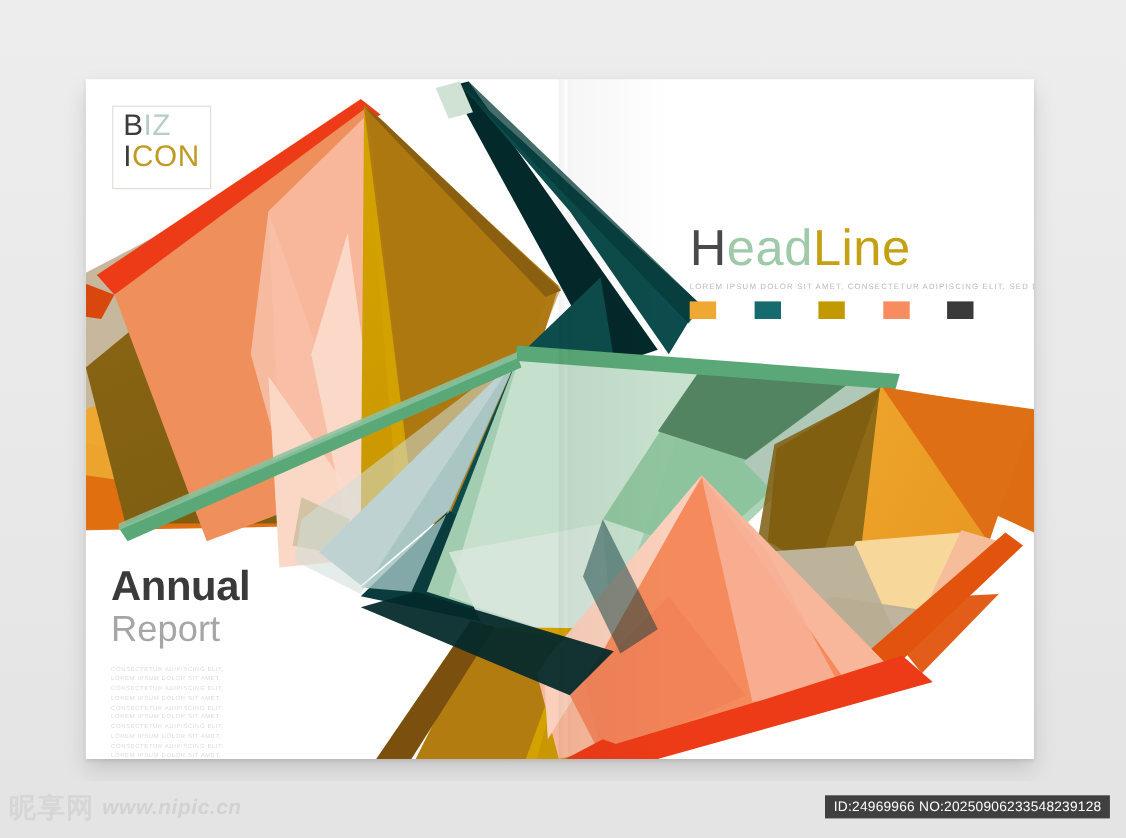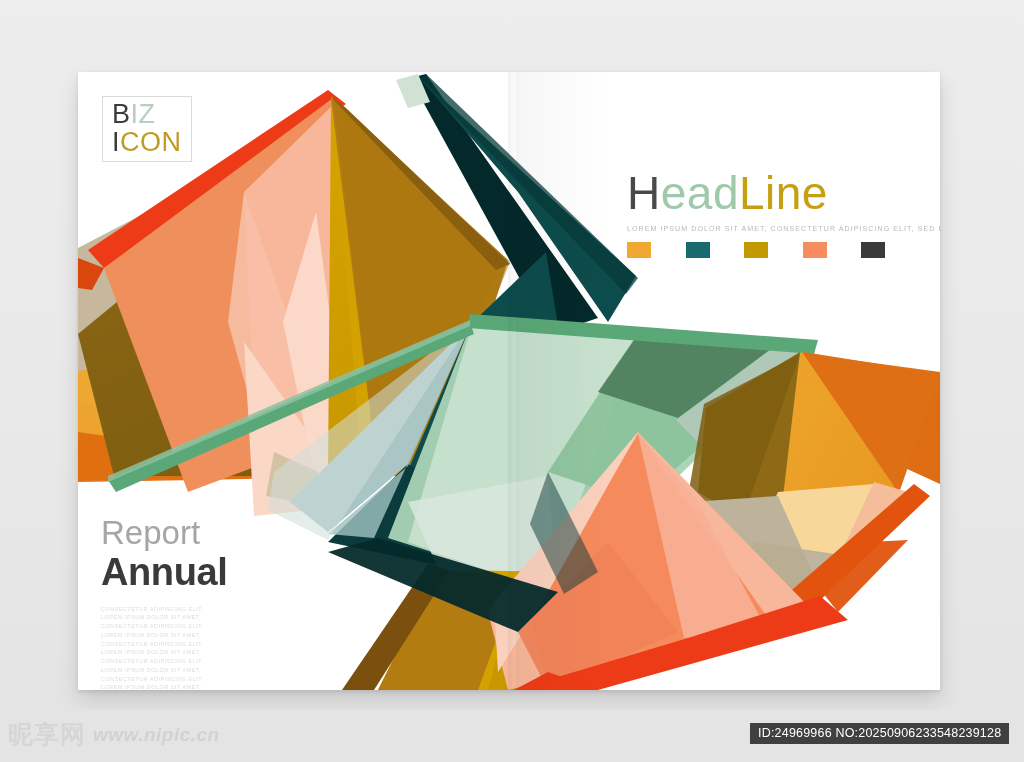--- a/index.html
+++ b/index.html
@@ -29,32 +29,32 @@
   #rightpage-tint{
     position:absolute;left:438px;top:0;width:424px;height:618px;
     background:linear-gradient(90deg,rgba(0,0,0,.035) 0%,rgba(0,0,0,0) 22%);
     pointer-events:none;z-index:4;
   }
   #art{position:absolute;left:0;top:0;width:862px;height:618px;z-index:2;}
   
   #logo{
     position:absolute;left:24px;top:24px;
     border:1px solid #dcdcd6;
-    padding:3px 9px 5px 9px;
+    padding:3px 9px 15px 9px;
     line-height:1.04;
     z-index:10;
     background:rgba(255,255,255,.0);
   }
   .logo-row{font-size:27px;letter-spacing:.5px;white-space:nowrap;font-weight:400;}
   .lg-dark{color:#3c3c3c;}
   .lg-green{color:#b6cfc0;}
   .lg-gold{color:#bf9b23;margin-top:12px;}
   
   #headline-block{position:absolute;left:549px;top:98px;z-index:10;width:300px;}
-  #headline{font-size:46px;letter-spacing:.5px;line-height:1;white-space:nowrap;font-weight:400;}
+  #headline{font-size:46px;letter-spacing:.5px;line-height:1;white-space:nowrap;font-weight:400;margin-top:32px;}
   .hl-dark{color:#494949;}
   .hl-green{color:#9ecaa9;}
   .hl-gold{color:#c4a012;}
   #headline-sub{
     margin-top:9px;font-size:7.1px;letter-spacing:1.05px;color:#b9b9b9;white-space:nowrap;
   }
   #swatches{margin-top:9px;display:flex;gap:0;width:258px;justify-content:space-between;}
   .swatch{width:24px;height:16px;display:block;}
   
   #report-block{position:absolute;left:23px;top:442px;z-index:10;}
@@ -210,22 +210,22 @@
       <div id="swatches">
         <span class="swatch" style="background:#efa832"></span>
         <span class="swatch" style="background:#176b6e"></span>
         <span class="swatch" style="background:#c29a00"></span>
         <span class="swatch" style="background:#f78c5f"></span>
         <span class="swatch" style="background:#3a3a3a"></span>
       </div>
     </div>
 
     <div id="report-block">
+      <div id="annual">Annual</div>
       <div id="report">Report</div>
-      <div id="annual">Annual</div>
       <div id="lorem-lines">
         <div class="lorem-line">CONSECTETUR ADIPISCING ELIT,</div>
         <div class="lorem-line">LOREM IPSUM DOLOR SIT AMET,</div>
         <div class="lorem-line">CONSECTETUR ADIPISCING ELIT,</div>
         <div class="lorem-line">LOREM IPSUM DOLOR SIT AMET,</div>
         <div class="lorem-line">CONSECTETUR ADIPISCING ELIT,</div>
         <div class="lorem-line">LOREM IPSUM DOLOR SIT AMET,</div>
         <div class="lorem-line">CONSECTETUR ADIPISCING ELIT,</div>
         <div class="lorem-line">LOREM IPSUM DOLOR SIT AMET,</div>
         <div class="lorem-line">CONSECTETUR ADIPISCING ELIT,</div>

